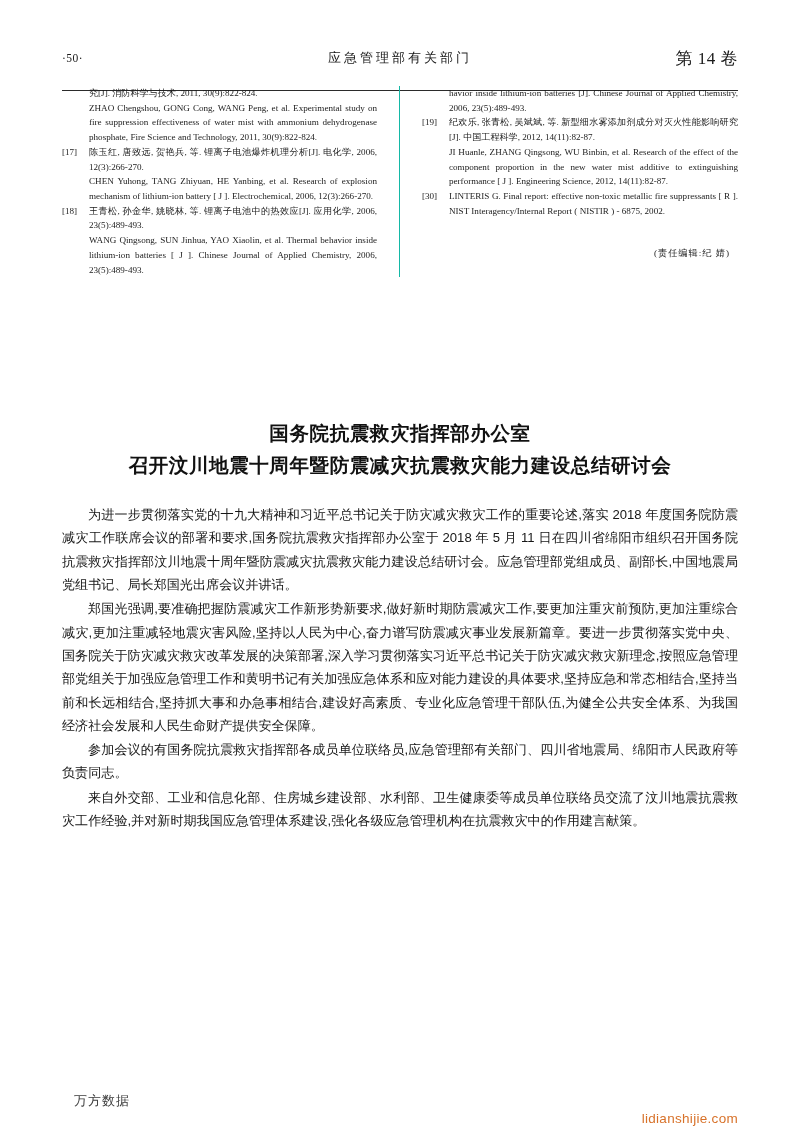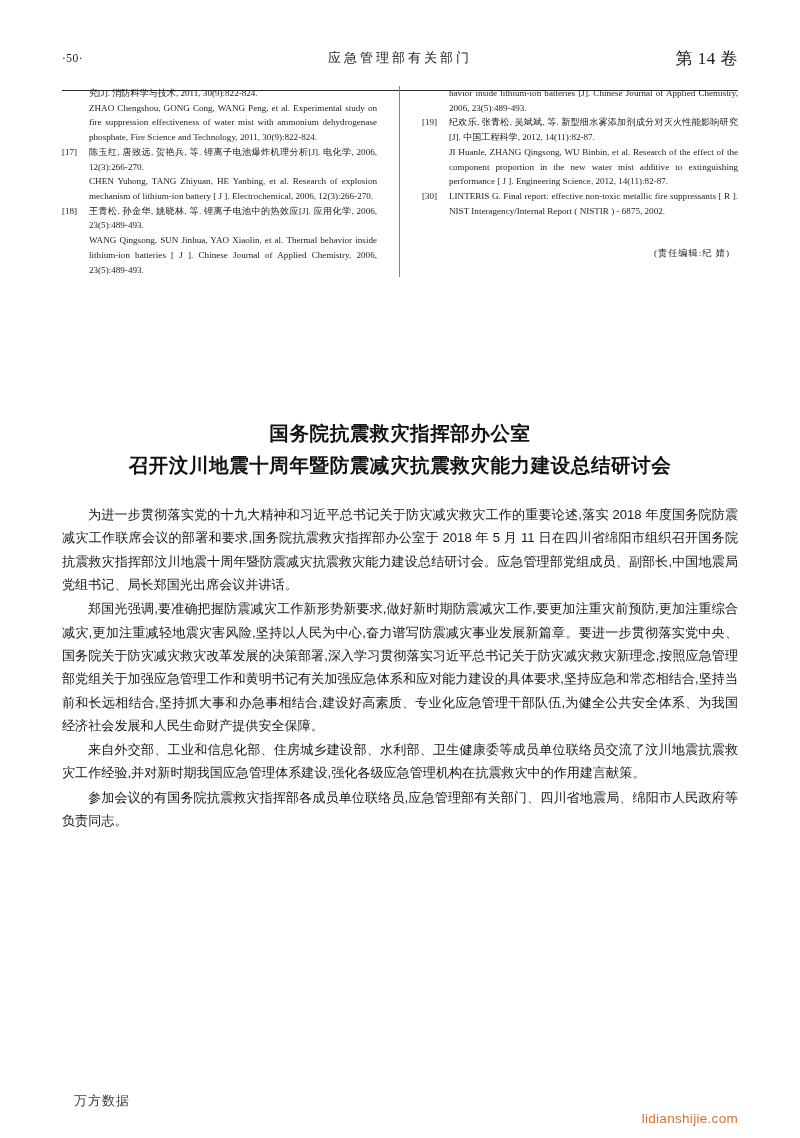--- a/index.html
+++ b/index.html
@@ -213,21 +213,21 @@
   </div>
 
   <div class="article">
     <div class="art-title">
       <span class="l1">国务院抗震救灾指挥部办公室</span>
       <span class="l2">召开汶川地震十周年暨防震减灾抗震救灾能力建设总结研讨会</span>
     </div>
     <div class="art-body">
       <p>为进一步贯彻落实党的十九大精神和习近平总书记关于防灾减灾救灾工作的重要论述,落实 2018 年度国务院防震减灾工作联席会议的部署和要求,国务院抗震救灾指挥部办公室于 2018 年 5 月 11 日在四川省绵阳市组织召开国务院抗震救灾指挥部汶川地震十周年暨防震减灾抗震救灾能力建设总结研讨会。应急管理部党组成员、副部长,中国地震局党组书记、局长郑国光出席会议并讲话。</p>
       <p>郑国光强调,要准确把握防震减灾工作新形势新要求,做好新时期防震减灾工作,要更加注重灾前预防,更加注重综合减灾,更加注重减轻地震灾害风险,坚持以人民为中心,奋力谱写防震减灾事业发展新篇章。要进一步贯彻落实党中央、国务院关于防灾减灾救灾改革发展的决策部署,深入学习贯彻落实习近平总书记关于防灾减灾救灾新理念,按照应急管理部党组关于加强应急管理工作和黄明书记有关加强应急体系和应对能力建设的具体要求,坚持应急和常态相结合,坚持当前和长远相结合,坚持抓大事和办急事相结合,建设好高素质、专业化应急管理干部队伍,为健全公共安全体系、为我国经济社会发展和人民生命财产提供安全保障。</p>
+      <p>参加会议的有国务院抗震救灾指挥部各成员单位联络员,应急管理部有关部门、四川省地震局、绵阳市人民政府等负责同志。</p>
       <p>来自外交部、工业和信息化部、住房城乡建设部、水利部、卫生健康委等成员单位联络员交流了汶川地震抗震救灾工作经验,并对新时期我国应急管理体系建设,强化各级应急管理机构在抗震救灾中的作用建言献策。</p>
-      <p>参加会议的有国务院抗震救灾指挥部各成员单位联络员,应急管理部有关部门、四川省地震局、绵阳市人民政府等负责同志。</p>
     </div>
   </div>
 
   <div class="footer-left">万方数据</div>
   <div class="footer-right">lidianshijie.com</div>
 
 </div>
 
 </body></html>

